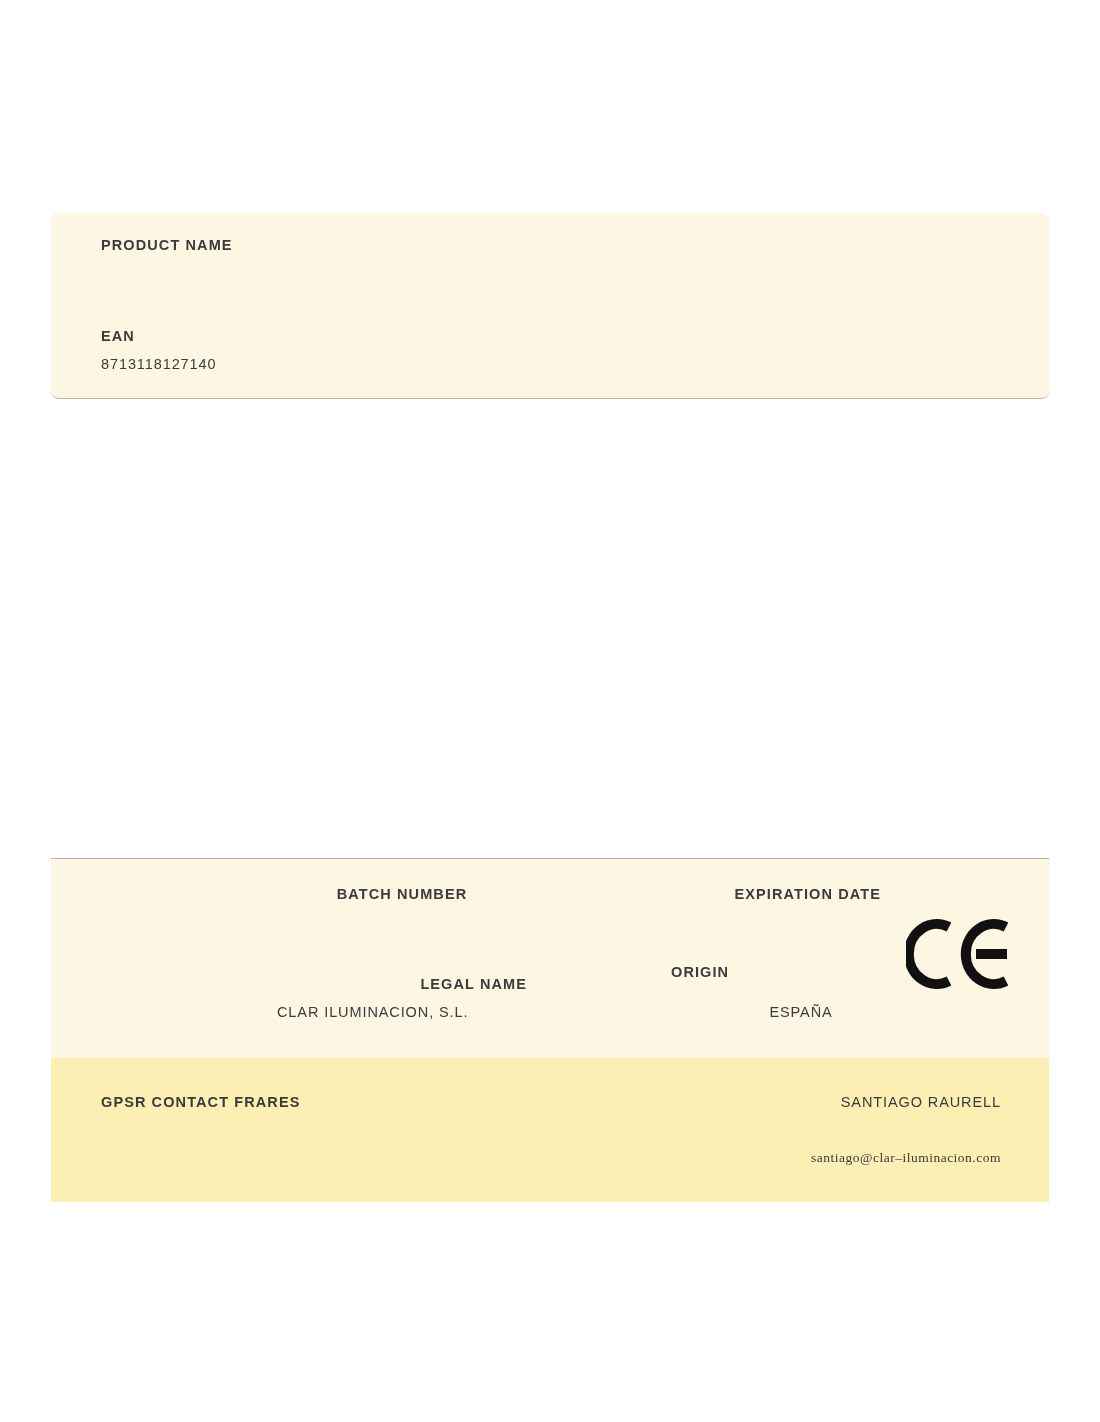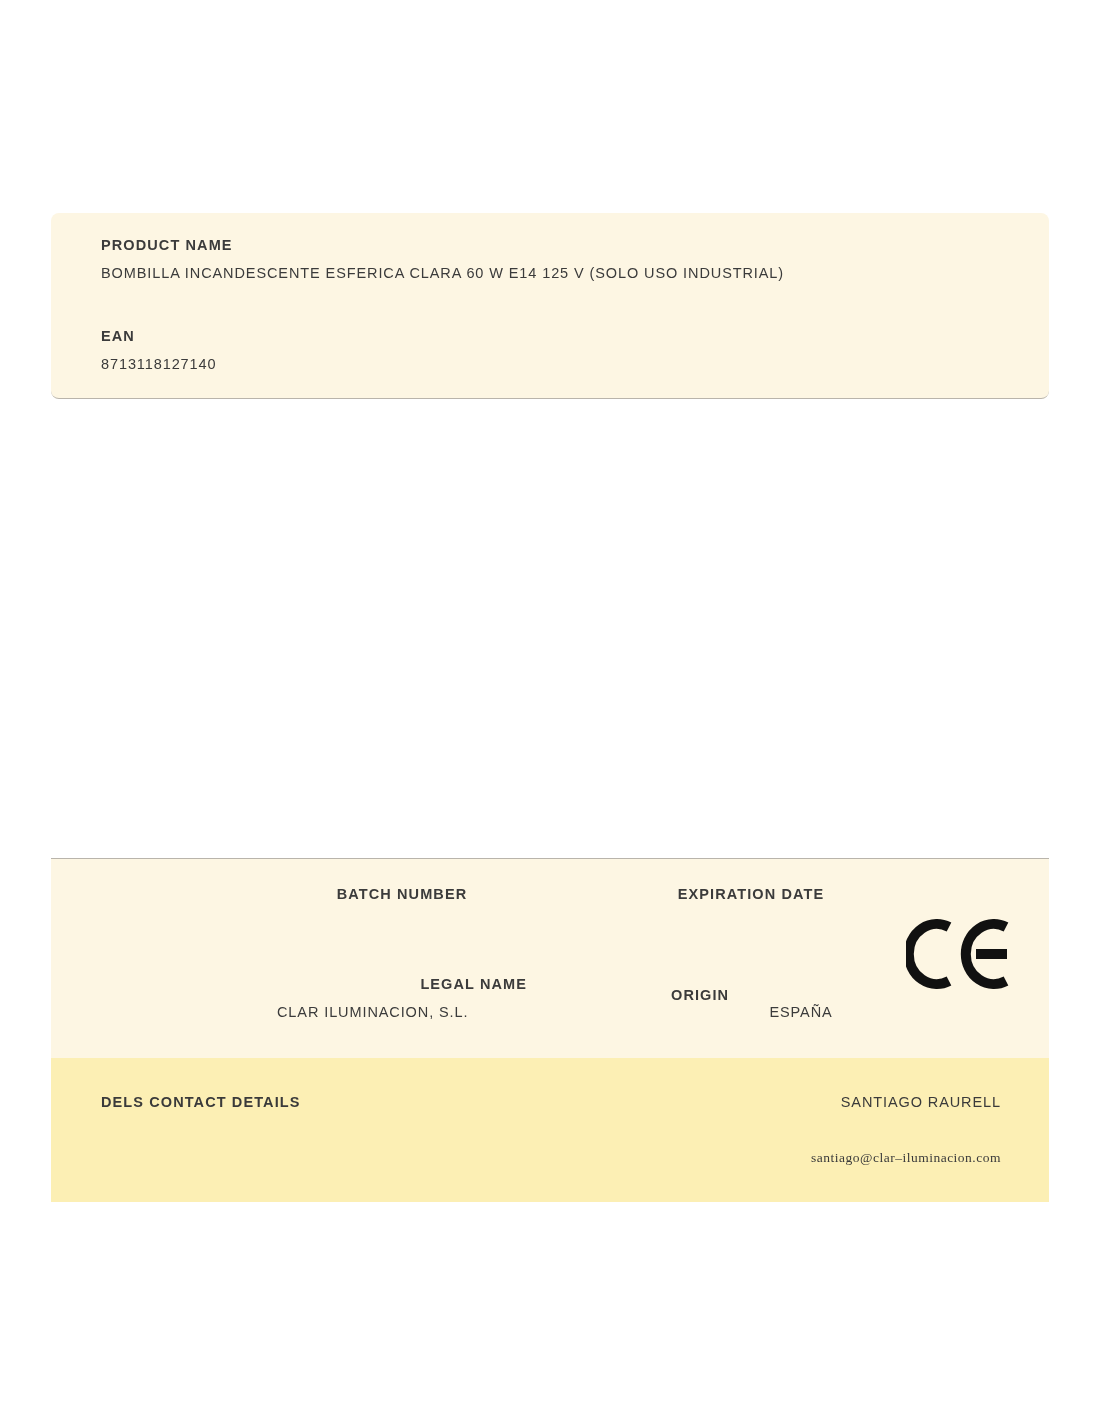--- a/index.html
+++ b/index.html
@@ -107,21 +107,21 @@
     left: 226px;
     top: 55px;
     width: 250px;
     text-align: center;
   }
   .col-exp-label {
     position: absolute;
     left: 570px;
     top: 27px;
     width: 260px;
-    text-align: center;
+    text-align: right;
   }
   .col-exp-value {
     position: absolute;
     left: 620px;
     top: 55px;
     width: 260px;
     text-align: left;
   }
 
   .col-legal-label {
@@ -134,21 +134,21 @@
   .col-legal-value {
     position: absolute;
     left: 226px;
     top: 145px;
     width: 250px;
     text-align: left;
   }
   .col-origin-label {
     position: absolute;
     left: 620px;
-    top: 128px;
+    top: 105px;
     width: 260px;
     text-align: left;
   }
   .col-origin-value {
     position: absolute;
     left: 620px;
     top: 145px;
     width: 260px;
     text-align: center;
   }
@@ -203,21 +203,20 @@
     font-family: Liberation Serif, serif;
   }
 </style>
 </head>
 <body>
 
 <div class="page">
 
   <div class="product-block">
     <div class="label product-name-label">PRODUCT NAME</div>
-    <div class="value product-name-value">BOMBILLA INCANDESCENTE ESFERICA CLARA 60 W E14 125 V (SOLO USO INDUSTRIAL)</div>
     <div class="label ean-label">EAN</div>
     <div class="value ean-value">8713118127140</div>
   </div>
 
   <div class="spacer-area"></div>
 
   <div class="info-block">
     <div class="label col-batch-label">BATCH NUMBER</div>
     <div class="value col-batch-value"></div>
 
@@ -236,18 +235,18 @@
         <path d="M44 35 A27 34 0 1 0 44 3 A27 34 0 0 0 44 35 Z" fill="none"></path>
         <path d="M43 8 A28 30 0 1 0 43 62" fill="none" stroke="#111111" stroke-width="10"></path>
 
         <path d="M100 8 A28 30 0 1 0 100 62" fill="none" stroke="#111111" stroke-width="10"></path>
         <rect x="70" y="30" width="31" height="10" fill="#111111"></rect>
       </svg>
     </div>
   </div>
 
   <div class="gpsr-block">
-    <div class="gpsr-label">DELS CONTACT DETAILS</div>
+    <div class="gpsr-label">GPSR CONTACT FRARES</div>
     <div class="gpsr-person">SANTIAGO RAURELL</div>
     <div class="gpsr-email">santiago@clar–iluminacion.com</div>
   </div>
 
 </div>
 
 </body></html>

